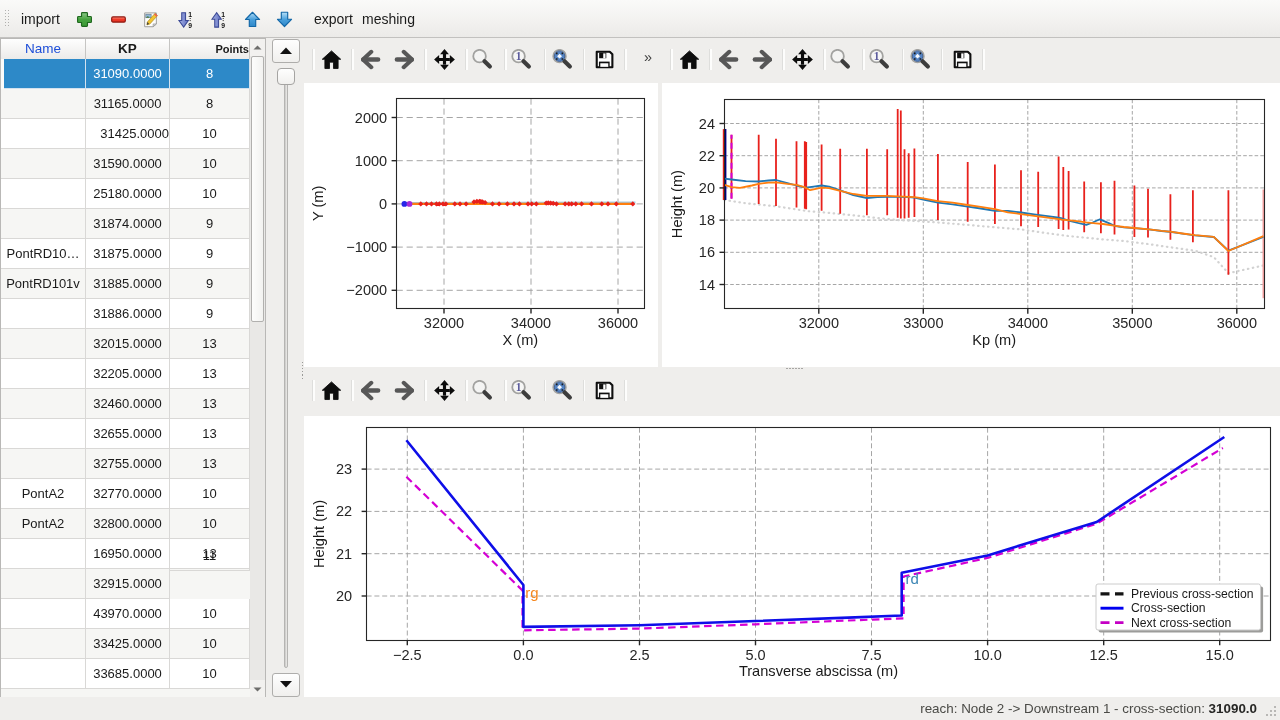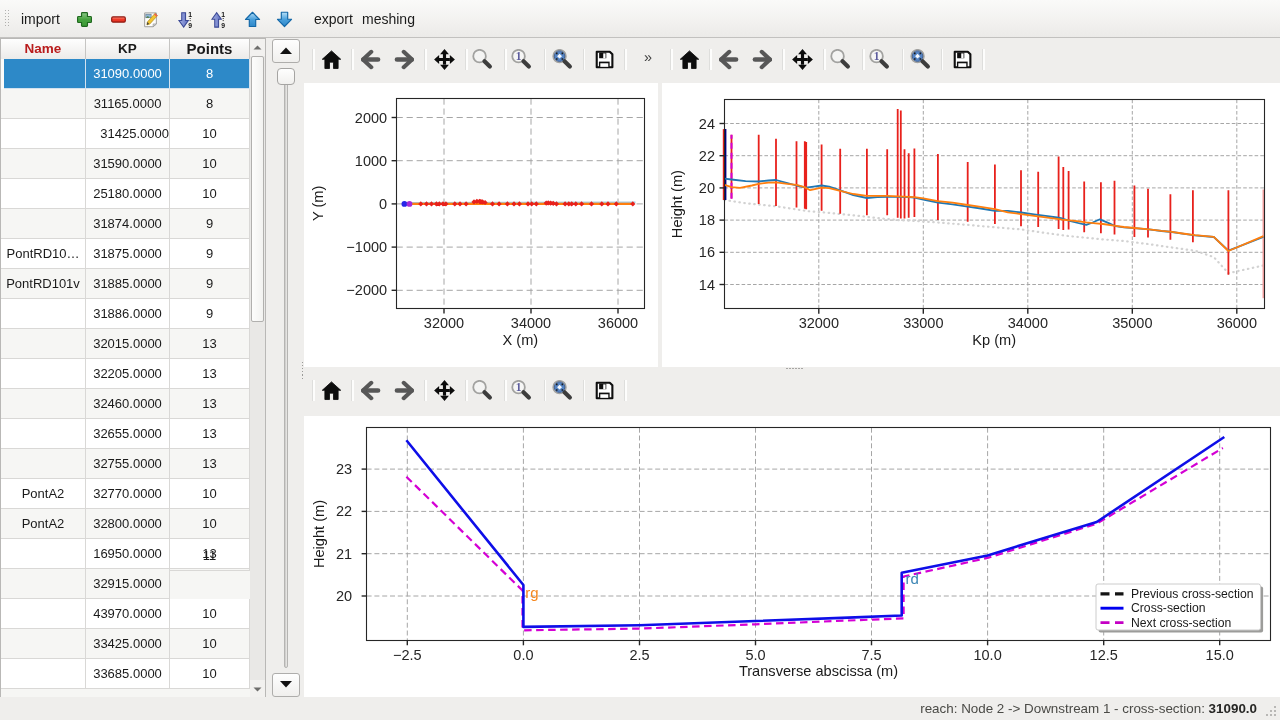--- a/index.html
+++ b/index.html
@@ -140,23 +140,23 @@
     <use href="#i-sortu"></use>
   </svg>
 <svg class="abs" style="left:243.5px;top:10.5px" width="17" height="17" viewBox="0 0 16 16">
     <use href="#i-up"></use>
   </svg>
 <svg class="abs" style="left:276.0px;top:10.5px" width="17" height="17" viewBox="0 0 16 16">
     <use href="#i-down"></use>
   </svg>
 <div class="abs" style="left:0px;top:38px;width:266px;height:659px;background:#fff;border:1px solid #b9b8b6;box-sizing:border-box"></div>
 <div class="abs" style="left:1px;top:39px;width:249px;height:20px;background:linear-gradient(#fefefe,#ecebe9);border-bottom:1px solid #b4b3b1"></div>
-<div class="abs" style="left:1px;top:39px;width:85px;height:20px;line-height:20px;text-align:center;font-size:13.5px;font-weight:bold;color:#b91c1c;border-right:1px solid #c6c5c3;box-sizing:border-box">Name</div>
+<div class="abs" style="left:1px;top:39px;width:85px;height:20px;line-height:20px;text-align:center;font-size:13.5px;font-weight:normal;color:#1d4ed8;border-right:1px solid #c6c5c3;box-sizing:border-box">Name</div>
 <div class="abs" style="left:86px;top:39px;width:84px;height:20px;line-height:20px;text-align:center;font-size:13.5px;font-weight:bold;color:#1a1a1a;border-right:1px solid #c6c5c3;box-sizing:border-box">KP</div>
-<div class="abs" style="left:170px;top:39px;width:80px;height:20px;line-height:20px;text-align:center;font-size:15px;font-weight:bold;color:#1a1a1a;border-right:1px solid #c6c5c3;box-sizing:border-box">Points</div>
+<div class="abs" style="left:170px;top:39px;width:80px;height:20px;line-height:20px;text-align:right;font-size:11px;font-weight:bold;color:#1a1a1a;border-right:1px solid #c6c5c3;box-sizing:border-box">Points</div>
 <div class="abs" style="left:1px;top:59px;width:249px;height:30px;background:#2d89c8"></div>
 <div class="abs" style="left:1px;top:59px;width:85px;height:30px;line-height:30px;text-align:center;font-size:13px;color:#ffffff;border-right:1px solid #d3e2ef;border-bottom:1px solid #d3e2ef;box-sizing:border-box;white-space:nowrap;overflow:hidden"></div>
 <div class="abs" style="left:86px;top:59px;width:84px;height:30px;line-height:30px;text-align:center;font-size:13px;color:#ffffff;border-right:1px solid #d3e2ef;border-bottom:1px solid #d3e2ef;box-sizing:border-box;white-space:nowrap;overflow:hidden">31090.0000</div>
 <div class="abs" style="left:170px;top:59px;width:80px;height:30px;line-height:30px;text-align:center;font-size:13px;color:#ffffff;border-right:1px solid #d3e2ef;border-bottom:1px solid #d3e2ef;box-sizing:border-box;white-space:nowrap;overflow:hidden">8</div>
 <div class="abs" style="left:1px;top:89px;width:249px;height:30px;background:#f6f6f4"></div>
 <div class="abs" style="left:1px;top:89px;width:85px;height:30px;line-height:30px;text-align:center;font-size:13px;color:#1a1a1a;border-right:1px solid #d9d8d6;border-bottom:1px solid #d9d8d6;box-sizing:border-box;white-space:nowrap;overflow:hidden"></div>
 <div class="abs" style="left:86px;top:89px;width:84px;height:30px;line-height:30px;text-align:center;font-size:13px;color:#1a1a1a;border-right:1px solid #d9d8d6;border-bottom:1px solid #d9d8d6;box-sizing:border-box;white-space:nowrap;overflow:hidden">31165.0000</div>
 <div class="abs" style="left:170px;top:89px;width:80px;height:30px;line-height:30px;text-align:center;font-size:13px;color:#1a1a1a;border-right:1px solid #d9d8d6;border-bottom:1px solid #d9d8d6;box-sizing:border-box;white-space:nowrap;overflow:hidden">8</div>
 <div class="abs" style="left:1px;top:119px;width:249px;height:30px;background:#ffffff"></div>
 <div class="abs" style="left:1px;top:119px;width:85px;height:30px;line-height:30px;text-align:center;font-size:13px;color:#1a1a1a;border-right:1px solid #d9d8d6;border-bottom:1px solid #d9d8d6;box-sizing:border-box;white-space:nowrap;overflow:hidden"></div>

